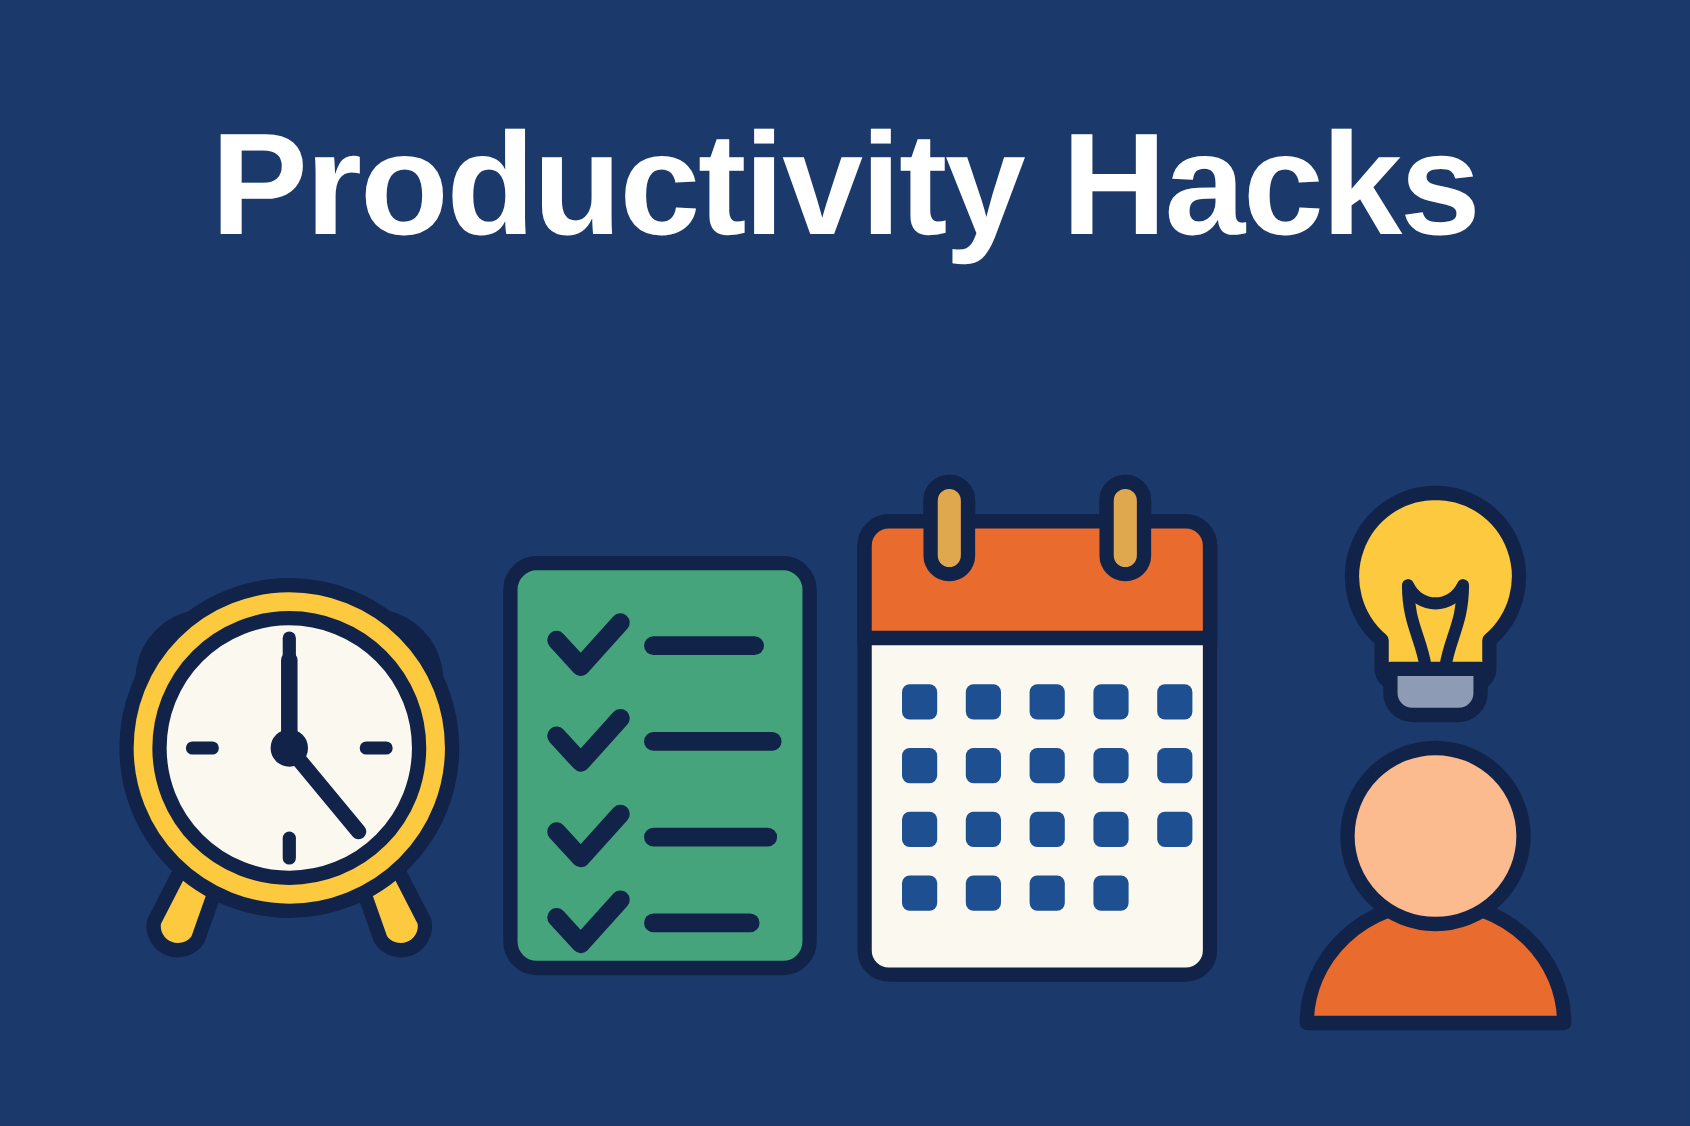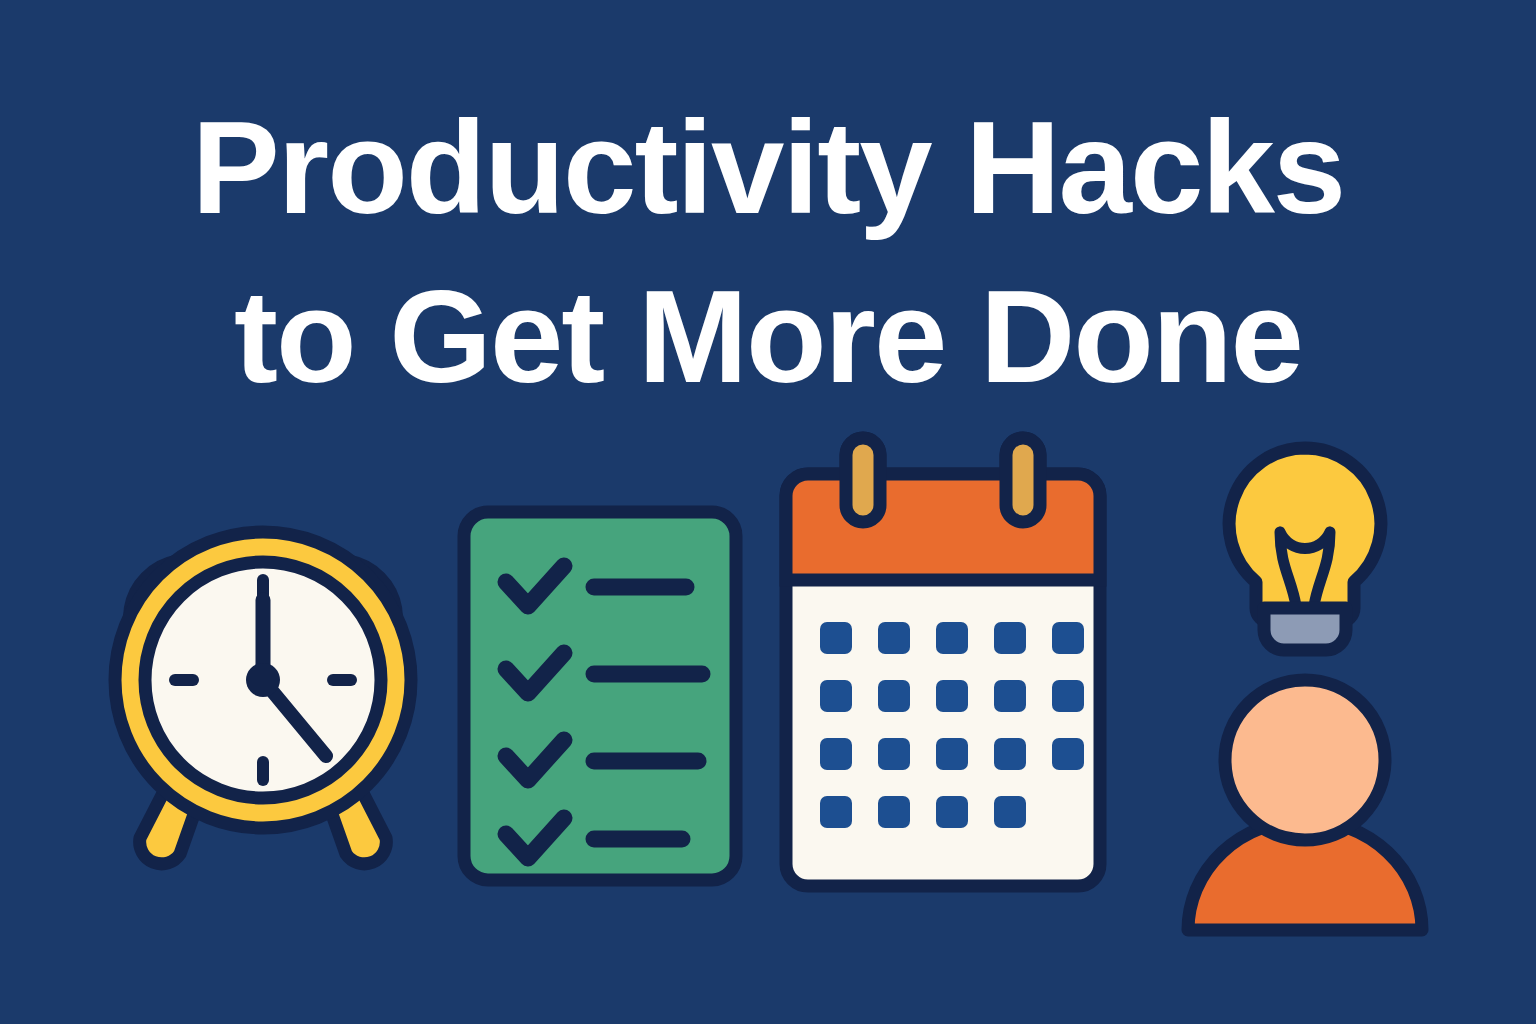--- a/index.html
+++ b/index.html
@@ -62,21 +62,20 @@
 
   svg { display: block; overflow: visible; }
 </style>
 </head>
 <body>
 
 <div id="poster">
 
   <div id="title-block">
     <span class="title-line">Productivity Hacks</span>
-    <span class="title-line">to Get More Done</span>
   </div>
 
   <div id="icon-row">
 
     <div class="icon-slot" id="slot-clock">
       <svg width="350" height="520" viewBox="0 0 350 520" aria-label="alarm clock">
         <g fill="none" stroke="#122349" stroke-width="13" stroke-linecap="round" stroke-linejoin="round">
 
           <path d="M128 140 A58 58 0 0 0 42 206 L116 206 Z" transform="rotate(-8 90 175)" fill="#fcc93f"></path>
           <path d="M222 140 A58 58 0 0 1 308 206 L234 206 Z" transform="rotate(8 260 175)" fill="#fcc93f"></path>

